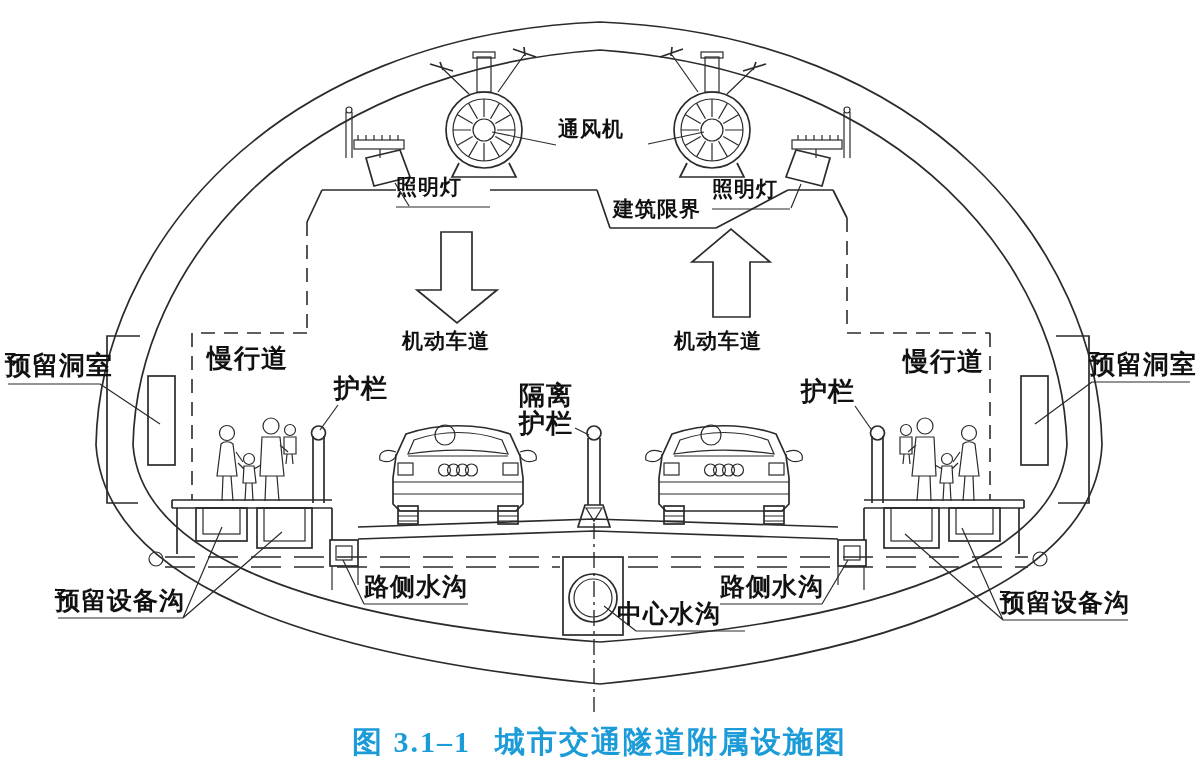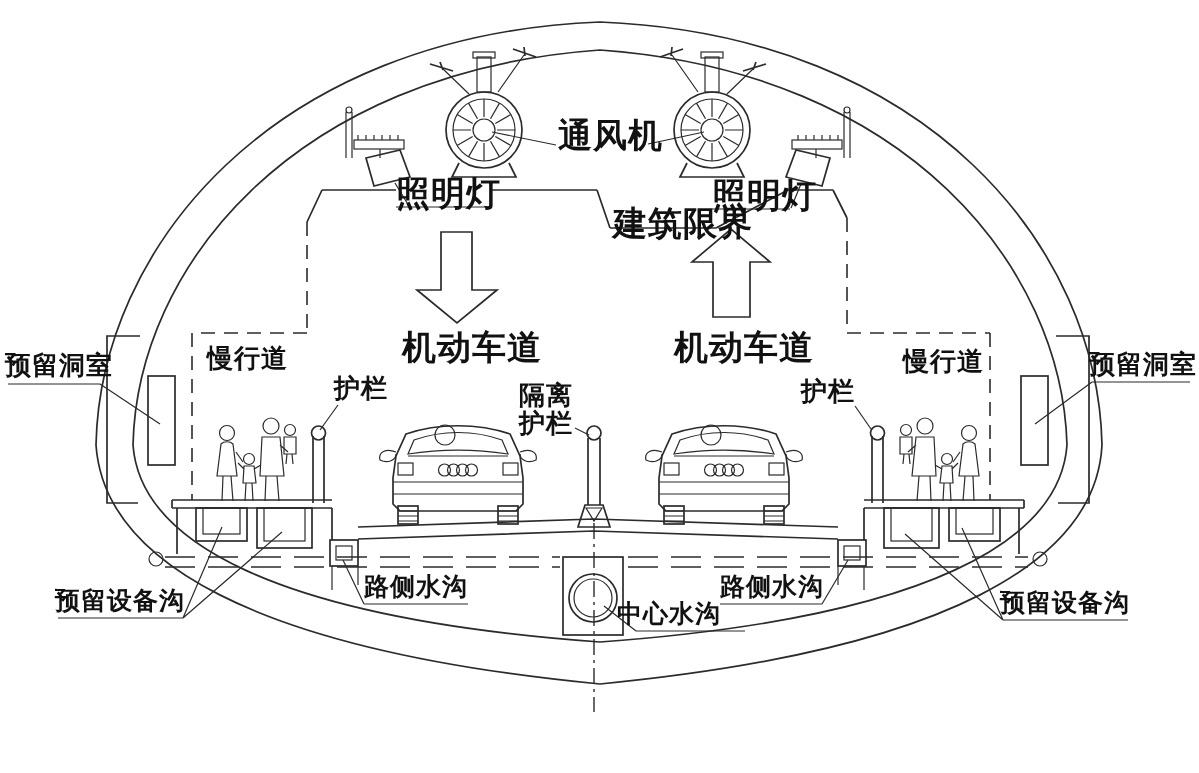--- a/index.html
+++ b/index.html
@@ -3,21 +3,21 @@
 <meta charset="utf-8">
 <style>
   html,body{margin:0;padding:0;background:#ffffff;}
   .stage{
     position:relative;width:1199px;height:773px;background:#ffffff;overflow:hidden;
     font-family:"Liberation Serif","DejaVu Serif",serif;
   }
   .stage svg{position:absolute;left:0;top:0;}
   .lbl{
     position:absolute;color:#111;font-weight:bold;white-space:nowrap;
-    font-size:34px;line-height:1.05;letter-spacing:1px;
+    font-size:21px;line-height:1.05;letter-spacing:1px;
   }
   .lbl.small{font-size:25px;}
   .lbl.mid{font-size:26px;}
   .median{line-height:28px;text-align:right;}
   .caption{
     position:absolute;left:0;top:722px;width:100%;text-align:center;
     font-size:30px;font-weight:bold;letter-spacing:2px;
   }
   .caption span{margin:0 12px;}
   
@@ -173,32 +173,35 @@
       <path d="M1003 620 L1128 620 M1003 620 L962 528 M1003 620 L905 534"></path>
       <path d="M364 604 L468 604 M343 560 L364 604"></path>
       <path d="M720 604 L822 604 M848 560 L822 604"></path>
       <path d="M636 631 L745 631 M604 606 L636 631"></path>
     </g>
   </svg>
 
   <div class="lbl" style="left:558px;top:118px">通风机</div>
   <div class="lbl" style="left:396px;top:176px">照明灯</div>
   <div class="lbl" style="left:712px;top:178px">照明灯</div>
-  <div class="lbl" style="left:613px;top:206px">建筑限界</div>
+  <div class="lbl" style="left:613px;top:198px">建筑限界</div>
   <div class="lbl" style="left:402px;top:330px">机动车道</div>
   <div class="lbl" style="left:674px;top:330px">机动车道</div>
   <div class="lbl mid" style="left:207px;top:345px">慢行道</div>
   <div class="lbl mid" style="left:903px;top:348px">慢行道</div>
   <div class="lbl mid" style="left:334px;top:375px">护栏</div>
   <div class="lbl mid" style="left:801px;top:378px">护栏</div>
   <div class="lbl mid median" style="left:519px;top:382px">
     <div>隔离</div>
     <div>护栏</div>
   </div>
   <div class="lbl mid" style="left:5px;top:352px">预留洞室</div>
   <div class="lbl mid" style="left:1089px;top:351px">预留洞室</div>
   <div class="lbl small" style="left:55px;top:588px">预留设备沟</div>
   <div class="lbl small" style="left:1000px;top:590px">预留设备沟</div>
   <div class="lbl small" style="left:364px;top:574px">路侧水沟</div>
   <div class="lbl small" style="left:720px;top:574px">路侧水沟</div>
   <div class="lbl small" style="left:617px;top:601px">中心水沟</div>
 
+  <div class="caption" style="color: rgb(27, 155, 216);">
+    <span>图 3.1–1</span><span>城市交通隧道附属设施图</span>
+  </div>
 </div>
 
 </body></html>

